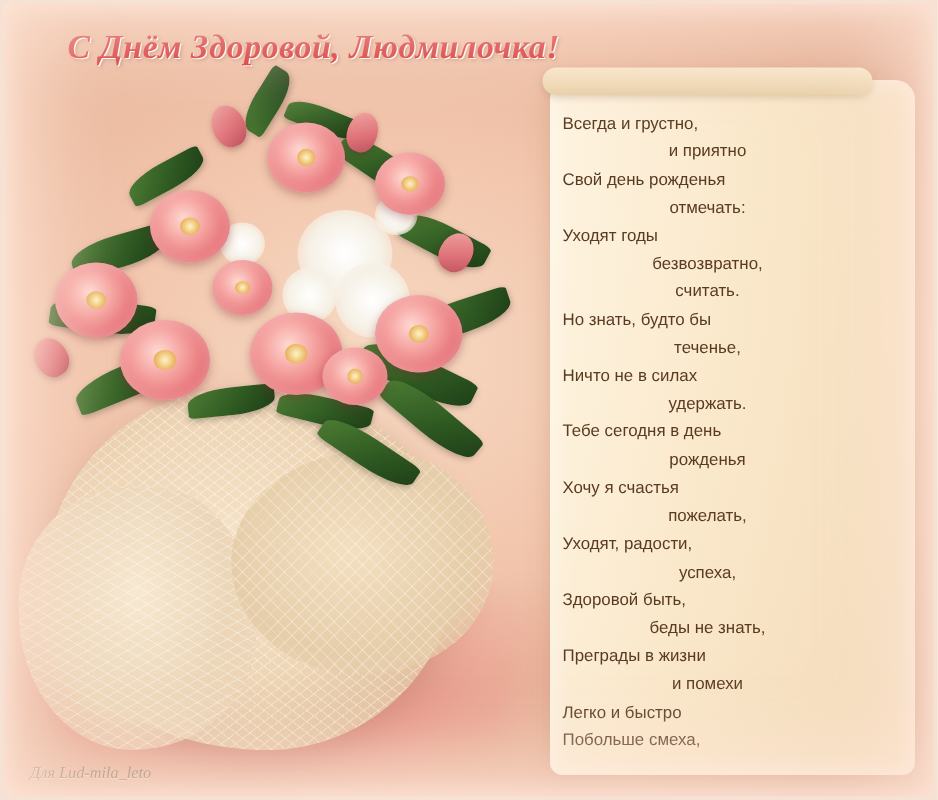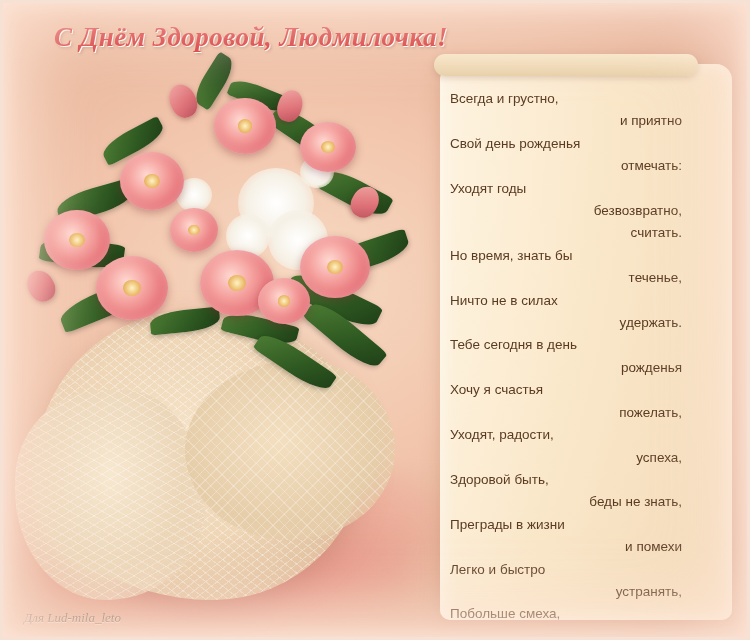--- a/index.html
+++ b/index.html
@@ -192,21 +192,21 @@
     font-family: "Liberation Sans", sans-serif;
     font-size: 13.5px;
     line-height: 22.4px;
     color: #5a3b22;
   }
   #poem .ln {
     display: block;
     white-space: nowrap;
   }
   #poem .ln.r {
-    text-align: right;
+    text-align: center;
   }
 
   
   #signature {
     position: absolute;
     left: 24px;
     bottom: 14px;
     font-family: "Liberation Serif", serif;
     font-style: italic;
     font-size: 13px;
@@ -269,36 +269,35 @@
   <div id="scroll">
     <div id="scroll-top-band"></div>
     <div id="poem">
         <span class="ln">Всегда и грустно,</span>
         <span class="ln r">и приятно</span>
         <span class="ln">Свой день рожденья</span>
         <span class="ln r">отмечать:</span>
         <span class="ln">Уходят годы</span>
         <span class="ln r">безвозвратно,</span>
         <span class="ln r">считать.</span>
-        <span class="ln">Но время, знать бы</span>
+        <span class="ln">Но знать, будто бы</span>
         <span class="ln r">теченье,</span>
         <span class="ln">Ничто не в силах</span>
         <span class="ln r">удержать.</span>
         <span class="ln">Тебе сегодня в день</span>
         <span class="ln r">рожденья</span>
         <span class="ln">Хочу я счастья</span>
         <span class="ln r">пожелать,</span>
         <span class="ln">Уходят, радости,</span>
         <span class="ln r">успеха,</span>
         <span class="ln">Здоровой быть,</span>
         <span class="ln r">беды не знать,</span>
         <span class="ln">Преграды в жизни</span>
         <span class="ln r">и помехи</span>
         <span class="ln">Легко и быстро</span>
-        <span class="ln r">устранять,</span>
         <span class="ln">Побольше смеха,</span>
       </div>
   </div>
 
   <div id="signature">Для Lud-mila_leto</div>
 
   <div id="vignette"></div>
   <div id="edge"></div>
 </div>
 

